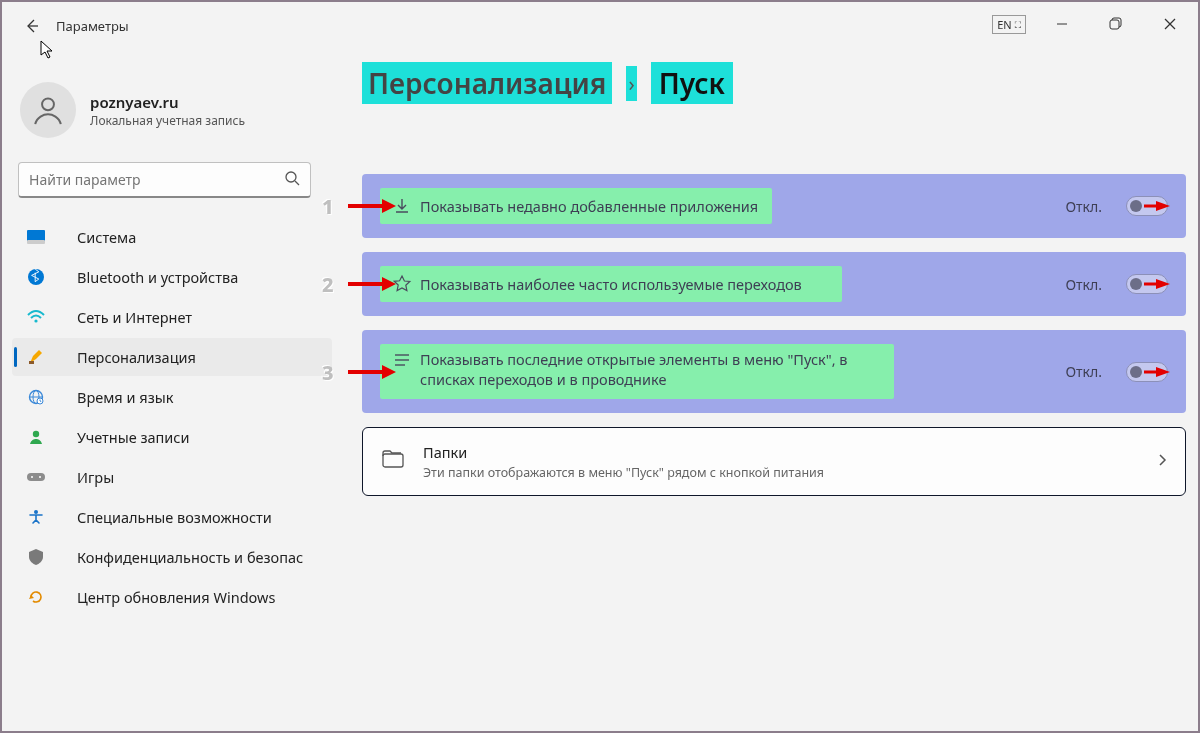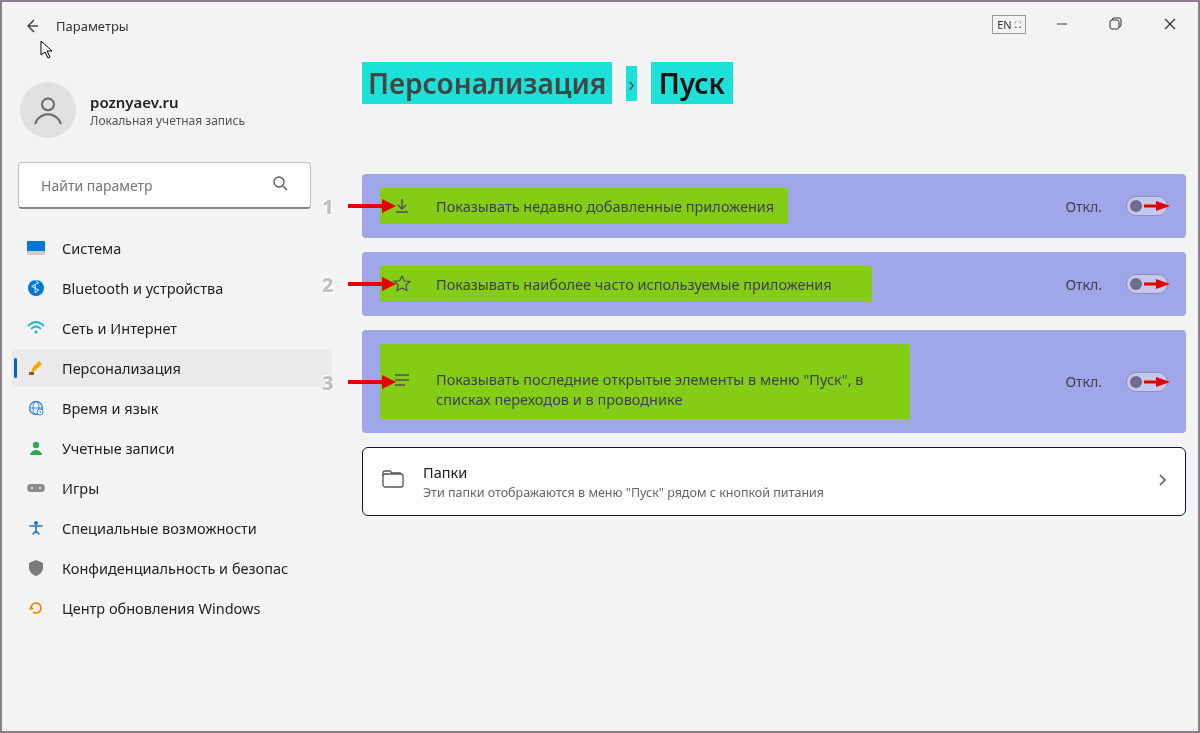--- a/index.html
+++ b/index.html
@@ -18,45 +18,45 @@
 
   
   .sidebar { position:absolute; top: 70px; left: 10px; width: 320px; }
 
   .user-row { display:flex; align-items:center; gap: 14px; padding: 10px 8px 24px 8px; }
   .avatar { width: 56px; height:56px; border-radius:50%; background:#e0e0e0; display:flex; align-items:center; justify-content:center; }
   .avatar svg { width:34px; height:34px; }
   .user-name { font-size:15px; font-weight:600; color:#222; }
   .user-sub { font-size:12px; color:#555; }
 
-  .search-box { margin: 0 21px 20px 6px; height:47px; border:1px solid #c0c0c0; border-bottom:2px solid #888; border-radius:4px; background:#fdfdfd; display:flex; align-items:center; padding: 0 22px; }
+  .search-box { margin: 0 21px 20px 6px; height:36px; border:1px solid #c0c0c0; border-bottom:2px solid #888; border-radius:4px; background:#fdfdfd; display:flex; align-items:center; padding: 0 10px; }
   .search-input { flex:1; border:none; outline:none; font-size:14px; background:transparent; }
   .search-icon { color:#555; }
 
   .nav { display:flex; flex-direction:column; gap:2px; margin-top: 14px; }
-  .nav-item { display:flex; align-items:center; gap:16px; height:38px; padding: 0 10px 0 14px; border-radius:4px; font-size:14.5px; color:#222; cursor:pointer; position:relative; }
+  .nav-item { display:flex; align-items:center; gap:31px; height:38px; padding: 0 10px 0 14px; border-radius:4px; font-size:14.5px; color:#222; cursor:pointer; position:relative; }
   .nav-item .nico { width:20px; display:flex; justify-content:center; font-size:15px; }
   .nav-item.active { background:#eaeaea; }
   .nav-item.active::before { content:""; position:absolute; left:2px; top:9px; bottom:9px; width:3px; background:#0067c0; border-radius:2px; }
 
   
   .main { position:absolute; left: 360px; right: 12px; top: 60px; }
   .breadcrumb { display:flex; align-items:center; gap: 14px; }
   .bc-parent { font-size:28px; font-weight:600; color:#444; background:#1de0d9; padding: 2px 6px; }
   .bc-sep { font-size:20px; color:#555; background:#1de0d9; padding: 4px 2px; }
   .bc-current { font-size:28px; font-weight:600; color:#111; background:#1de0d9; padding: 2px 8px; }
 
   .settings-group { margin-top: 70px; }
 
   .row-wrap { position:relative; }
   .setting-row { background:#9fa7e9; border-radius:4px; padding: 14px 18px; display:flex; align-items:center; gap: 18px; margin-bottom: 14px; min-height: 64px; }
-  .setting-darkbox { background:#84cc16; padding: 8px 14px 8px 10px; display:flex; align-items:center; gap: 22px; border-radius:2px; }
+  .setting-darkbox { background:#86efac; padding: 8px 14px 8px 10px; display:flex; align-items:center; gap: 6px; border-radius:2px; }
   .setting-icon { width:24px; color:#4a4c5e; display:flex; justify-content:center; }
   .setting-label { font-size:14.5px; color:#3e3f54; }
-  .setting-row3 .setting-darkbox { align-items:flex-start; padding-top:26px; padding-bottom:10px; }
+  .setting-row3 .setting-darkbox { align-items:flex-start; padding-top:6px; padding-bottom:10px; }
   .setting-row3 .setting-label { max-width: 460px; line-height:1.35; }
 
   .spacer { flex:1; }
   .toggle-state { font-size:14px; color:#3e3f54; margin-right: 6px; }
 
   .toggle { width: 42px; height:20px; border-radius:10px; background:#c4c8ef; border:1px solid #8c90b8; position:relative; cursor:pointer; }
   .toggle .knob { position:absolute; left:3px; top:3px; width:12px; height:12px; border-radius:50%; background:#6c6e88; }
   .toggle .red-arrow-in { position:absolute; right:-3px; top:3px; }
 
   
@@ -289,21 +289,21 @@
       <svg class="red-arrow" width="48" height="14">
           <use href="#redarrow"></use>
         </svg>
       <div class="setting-row">
         <div class="setting-darkbox" style="padding-right:40px">
           <span class="setting-icon">
             <svg width="20" height="20" viewBox="0 0 20 20">
                 <path d="M10 2l2.4 5 5.4.5-4 3.7 1.1 5.4L10 14l-4.9 2.6L6.2 11l-4-3.7 5.4-.5z" fill="none" stroke="#4a4c5e" stroke-width="1.2"></path>
               </svg>
           </span>
-          <span class="setting-label">Показывать наиболее часто используемые приложения</span>
+          <span class="setting-label">Показывать наиболее часто используемые переходов</span>
         </div>
         <div class="spacer"></div>
         <span class="toggle-state">Откл.</span>
         <div class="toggle">
           <div class="knob"></div>
           <svg class="red-arrow-in" width="26" height="12">
               <use href="#redarrow-small" transform="translate(12,1)"></use>
             </svg>
         </div>
       </div>

